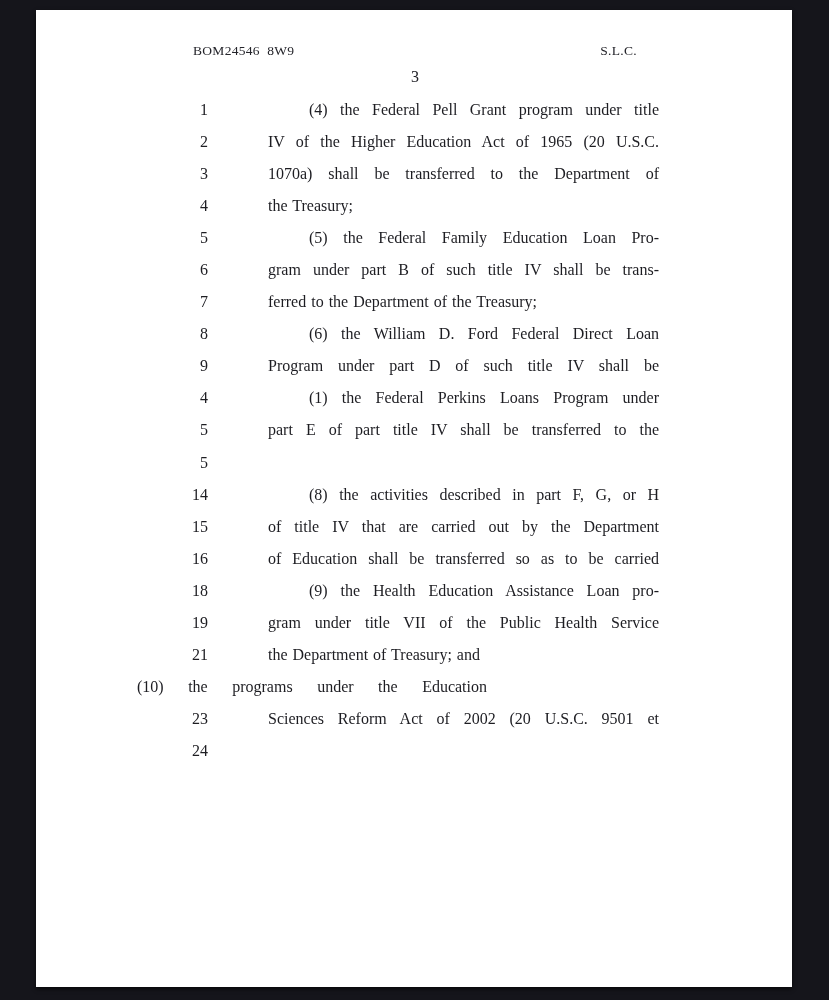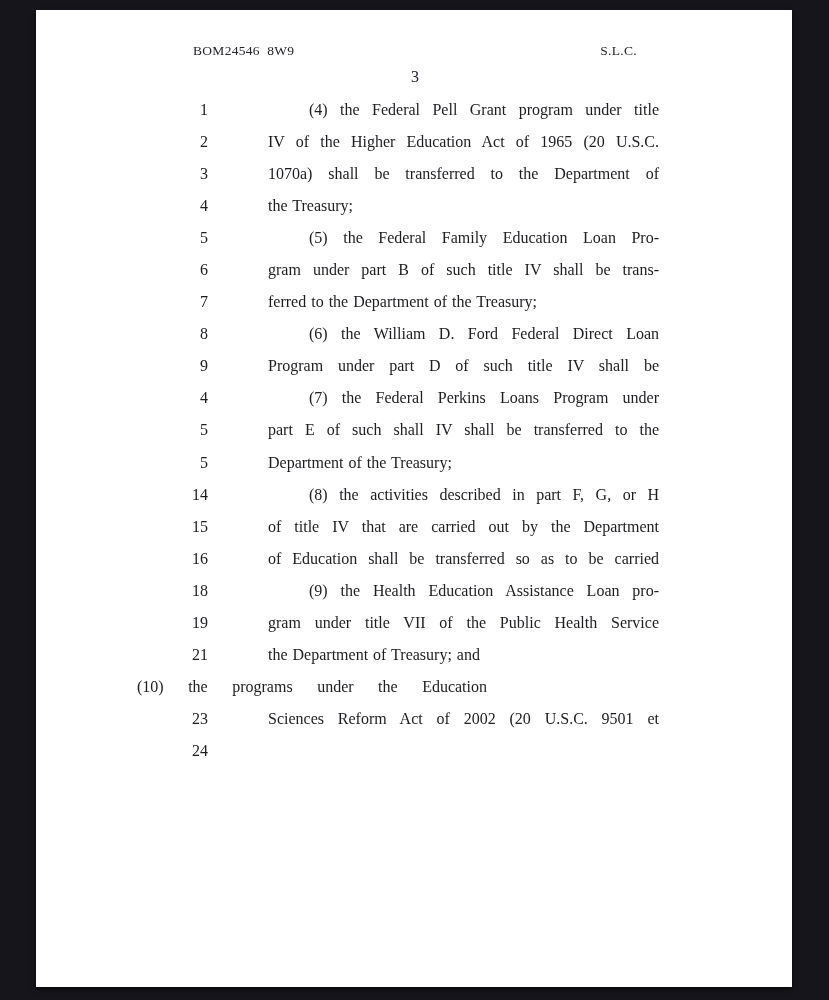--- a/index.html
+++ b/index.html
@@ -133,31 +133,30 @@
   </div>
 
   <div class="bodyline">
     <span class="num">9</span>
     <span class="text">Program under part D of such title IV shall be</span>
   </div>
 
 
   <div class="bodyline">
     <span class="num">4</span>
-    <span class="text indent">(7) the Federal Perkins Loans Program under</span>
+    <span class="text indent">(1) the Federal Perkins Loans Program under</span>
   </div>
 
   <div class="bodyline">
     <span class="num">5</span>
-    <span class="text">part E of such shall IV shall be transferred to the</span>
+    <span class="text">part E of part title IV shall be transferred to the</span>
   </div>
 
   <div class="bodyline">
     <span class="num">5</span>
-    <span class="text no-just">Department of the Treasury;</span>
   </div>
 
   <div class="bodyline">
     <span class="num">14</span>
     <span class="text indent">(8) the activities described in part F, G, or H</span>
   </div>
 
   <div class="bodyline">
     <span class="num">15</span>
     <span class="text">of title IV that are carried out by the Department</span>

